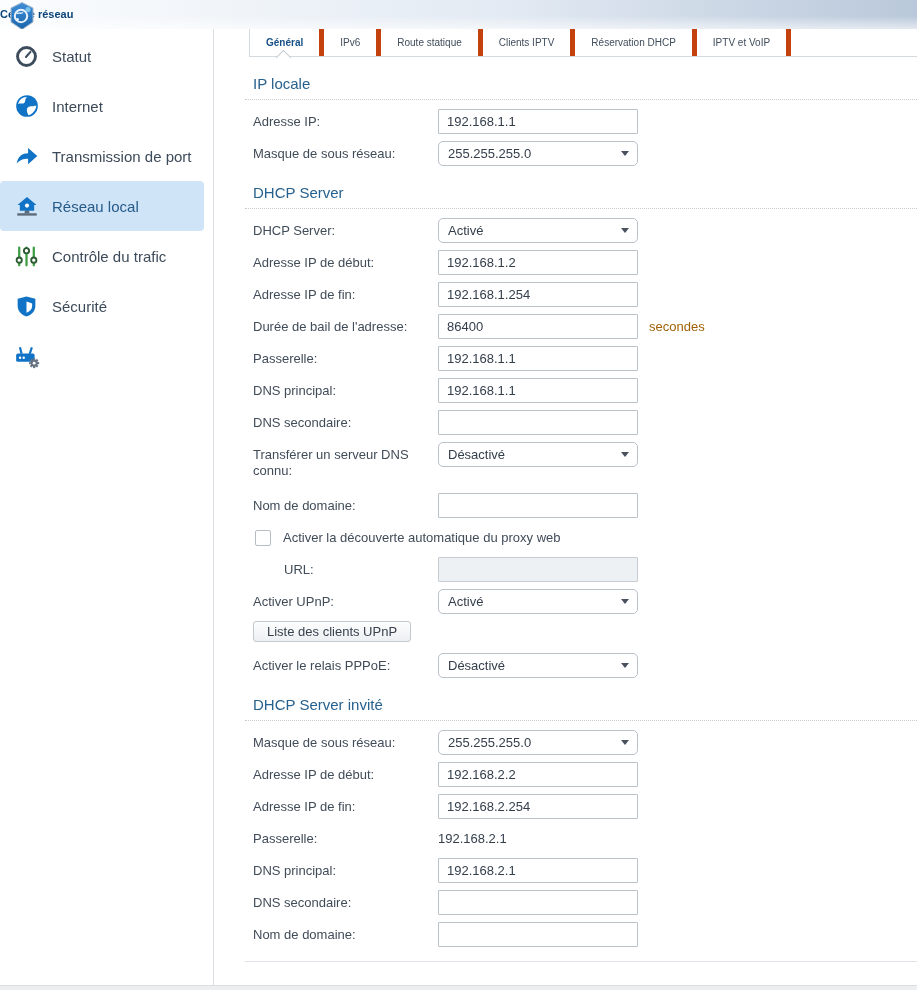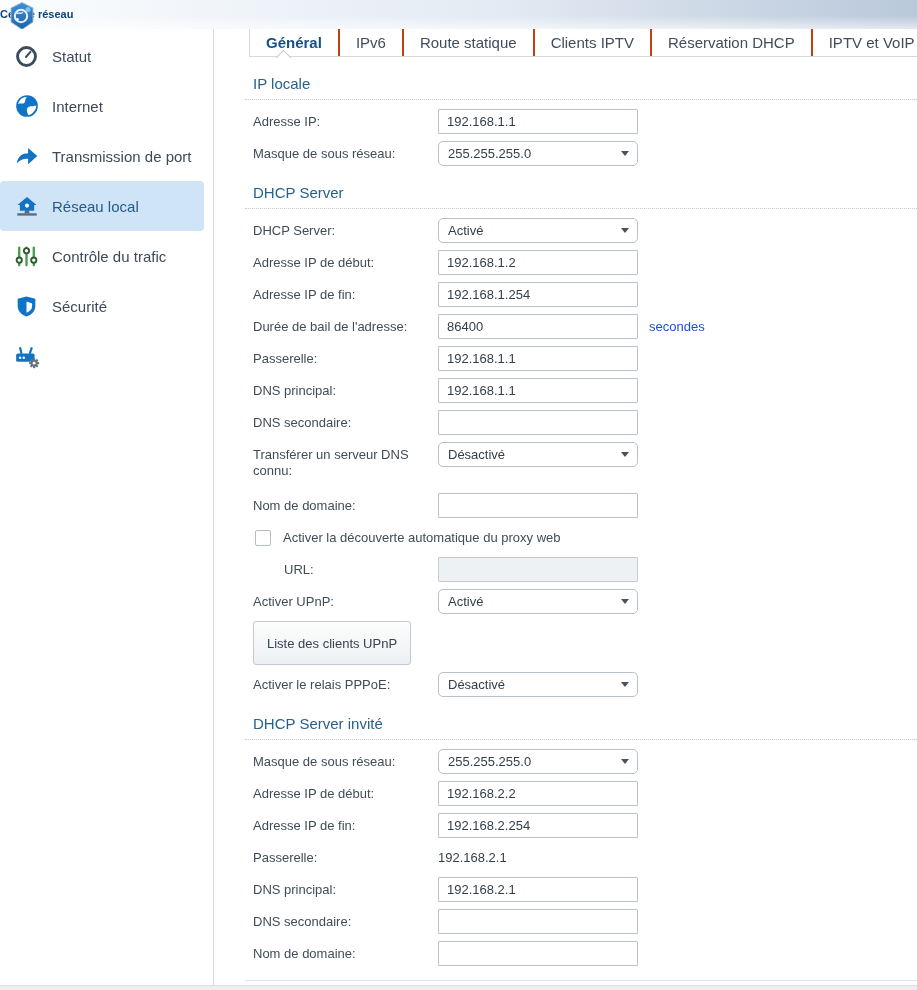--- a/index.html
+++ b/index.html
@@ -23,22 +23,22 @@
     display:flex; align-items:center; justify-content:center; }
   .side-item .lbl { font-size:15px; color:#3d4a59; line-height:19px; }
   .side-item.selected { background:#cfe4f7; }
   .side-item.selected .lbl { color:#265a88; }
 
   
   .content { position:absolute; top:29px; left:233px; width:684px; height:961px; }
 
   .tabs { display:flex; margin-left:16px; height:28px; border-bottom:1px solid #d4d9de;
     position:relative; }
-  .tab { padding:0 16px; line-height:27px; font-size:15px; color:#3f4d5c;
-    border-right:2px solid #c2410c; cursor:pointer; white-space:nowrap; }
+  .tab { padding:0 16px; line-height:27px; font-size:10px; color:#3f4d5c;
+    border-right:5px solid #c2410c; cursor:pointer; white-space:nowrap; }
   .tab:first-child { border-left:1px solid #d4d9de; }
   .tab.active { font-weight:bold; color:#174f87; }
   .tab-caret { position:absolute; bottom:-7px; left:29px; width:11px; height:11px;
     background:#fff; border-left:1px solid #c3cad2; border-top:1px solid #c3cad2;
     transform:rotate(45deg); }
 
   .form-area { margin-left:12px; }
   .section-title { margin-top:18px; padding:0 0 7px 8px; font-size:15px; color:#27618e;
     border-bottom:1px dotted #c6ccd2; }
   .rows { padding:9px 0 0 8px; }
@@ -50,27 +50,27 @@
   .txt { width:200px; height:25px; border:1px solid #b9c1ca; padding:0 8px;
     font-family:"Liberation Sans", sans-serif; font-size:13px; color:#333e4b;
     background:#fff; border-radius:1px; }
   .txt:disabled, .txt.disabled { background:#eef1f4; border-color:#c5ccd3; }
   .sel { width:200px; height:25px; border:1px solid #b9c1ca; background:#fff;
     display:flex; align-items:center; justify-content:space-between;
     padding:0 8px 0 9px; cursor:pointer; border-radius:5px; }
   .sel .val { font-size:13px; color:#333e4b; }
   .arrow { width:0; height:0; border-left:4px solid transparent;
     border-right:4px solid transparent; border-top:5px solid #49535f; }
-  .suffix { margin-left:11px; padding-top:5px; font-size:13px; color:#1d4ed8; }
+  .suffix { margin-left:11px; padding-top:5px; font-size:13px; color:#a16207; }
   .static-val { font-size:13px; color:#333e4b; padding-top:5px; }
   .cb-row { margin-top:4px; align-items:center; }
   .checkbox { width:16px; height:16px; border:1px solid #b6bdc5; background:#fff;
     border-radius:2px; margin:0 12px 0 2px; flex:0 0 16px; cursor:pointer; }
   .cb-label { font-size:13px; color:#414c59; }
-  .btn { height:44px; padding:0 13px; font-family:"Liberation Sans",sans-serif;
+  .btn { height:21px; padding:0 13px; font-family:"Liberation Sans",sans-serif;
     font-size:13px; color:#39434f; background:linear-gradient(#fcfdfd,#edf0f3);
     border:1px solid #c2c9d0; border-radius:3px; cursor:pointer; }
   .btn-row { margin:2px 0 7px 0; }
   .bottom-divider { margin:14px 0 0 0; border-top:1px solid #dfe3e7; }
   .footer-band { position:absolute; bottom:0; left:0; width:917px; height:5px;
     background:#eceef0; border-top:1px solid #dadde0; }
 </style>
 </head>
 <body>
 

